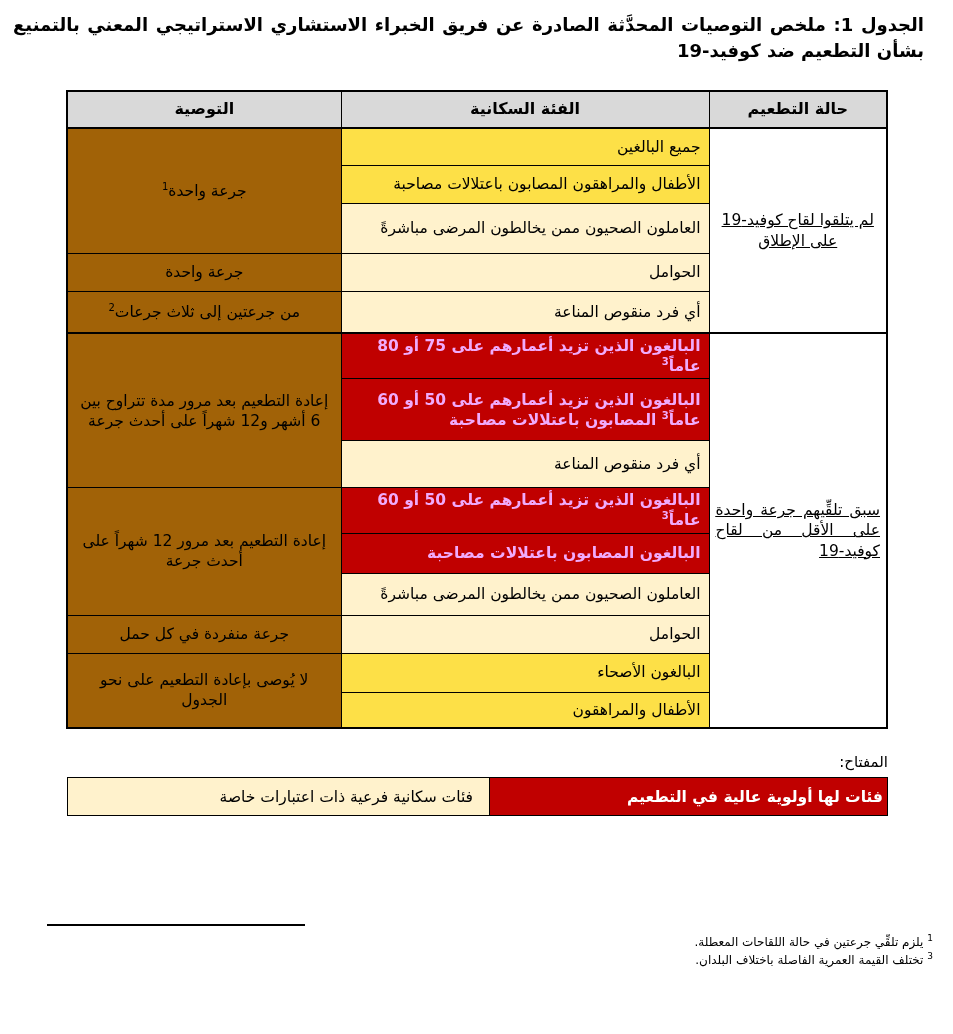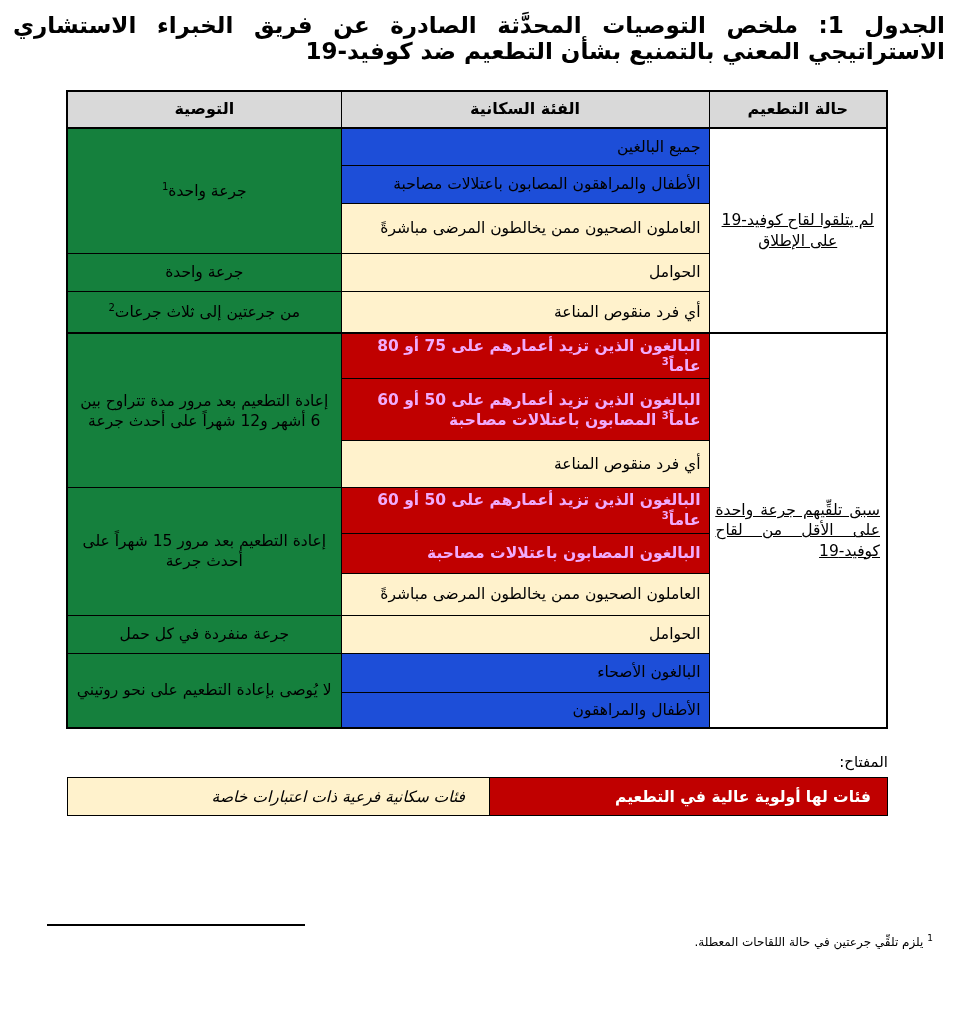--- a/index.html
+++ b/index.html
@@ -8,23 +8,23 @@
     width: 953px;
     height: 1034px;
     background: #ffffff;
     color: #000;
     direction: rtl;
     font-family: "DejaVu Sans", sans-serif;
     position: relative;
     overflow: hidden;
   }
   .doc-title {
-    margin: 12px 8px 0 13px;
+    margin: 12px 29px 0 13px;
     font-weight: bold;
-    font-size: 23px;
+    font-size: 18px;
     line-height: 26px;
     text-align: justify;
   }
   table.main-table {
     border-collapse: collapse;
     table-layout: fixed;
     width: 820px;
     margin: 26px 65px 0 0;
     border: 2px solid #000;
   }
@@ -37,22 +37,22 @@
     overflow: hidden;
     margin-left: 16px;
   }
   .main-table th {
     background: #D9D9D9;
     font-weight: bold;
     text-align: center;
     font-size: 16px;
     border-bottom: 2px solid #000;
   }
-  td.pop   { text-align: right; background: #1d4ed8; }
-  td.rec   { text-align: center; background: #15803d; }
+  td.pop   { text-align: right; background: #fde047; }
+  td.rec   { text-align: center; background: #a16207; }
   td.beige { background: #FFF2CC; }
   td.red   { background: #C00000; color: #f0abfc; font-weight: bold; }
   td.status { text-align: center; padding: 2px 6px; background: #ffffff; text-decoration: underline; }
   td.status.justified { text-align: justify; }
   tr.group-start td { border-top: 2.5px solid #000; }
   sup { font-size: 10px; line-height: 0; }
   .u { text-decoration: underline; }
 
   .key-label {
     margin: 24px 65px 6px 0;
@@ -71,28 +71,27 @@
     height: 38px;
     vertical-align: middle;
     font-size: 15.5px;
   }
   td.key-red {
     width: 398px;
     background: #C00000;
     color: #fff;
     font-weight: bold;
     text-align: right;
-    padding: 2px 16px;
+    padding: 2px 4px;
   }
   td.key-beige {
     width: 422px;
     background: #FFF2CC;
     text-align: right;
-    padding: 2px 24px;
-    font-style: italic;
+    padding: 2px 16px;
   }
   .fn-sep {
     width: 258px;
     height: 2px;
     background: #000;
     margin: 108px auto 8px 0;
     margin-left: 47px;
     margin-right: auto;
   }
   .footnotes {
@@ -147,35 +146,35 @@
     <td rowspan="3" class="rec">إعادة التطعيم بعد مرور مدة تتراوح بين 6 أشهر و12 شهراً على أحدث جرعة</td>
   </tr>
   <tr style="height:62px">
     <td class="pop red"><span>البالغون الذين تزيد أعمارهم على 50 أو 60 عاماً</span><sup>3</sup><span> المصابون باعتلالات مصاحبة</span></td>
   </tr>
   <tr style="height:47px">
     <td class="pop beige">أي فرد منقوص المناعة</td>
   </tr>
   <tr style="height:40px">
     <td class="pop red"><span>البالغون الذين تزيد أعمارهم على 50 أو 60 عاماً</span><sup>3</sup></td>
-    <td rowspan="3" class="rec">إعادة التطعيم بعد مرور 15 شهراً على أحدث جرعة</td>
+    <td rowspan="3" class="rec">إعادة التطعيم بعد مرور 12 شهراً على أحدث جرعة</td>
   </tr>
   <tr style="height:40px">
     <td class="pop red">البالغون المصابون باعتلالات مصاحبة</td>
   </tr>
   <tr style="height:42px">
     <td class="pop beige">العاملون الصحيون ممن يخالطون المرضى مباشرةً</td>
   </tr>
   <tr style="height:38px">
     <td class="pop beige">الحوامل</td>
     <td class="rec">جرعة منفردة في كل حمل</td>
   </tr>
   <tr style="height:39px">
     <td class="pop">البالغون الأصحاء</td>
-    <td rowspan="2" class="rec">لا يُوصى بإعادة التطعيم على نحو روتيني</td>
+    <td rowspan="2" class="rec">لا يُوصى بإعادة التطعيم على نحو الجدول</td>
   </tr>
   <tr style="height:36px">
     <td class="pop">الأطفال والمراهقون</td>
   </tr>
 </tbody>
   </table>
 
 <div class="key-label">المفتاح:</div>
 
 <table class="key-table">
@@ -184,13 +183,14 @@
     <td class="key-red">فئات لها أولوية عالية في التطعيم</td>
     <td class="key-beige">فئات سكانية فرعية ذات اعتبارات خاصة</td>
   </tr>
 </tbody>
   </table>
 
 <div class="fn-sep"></div>
 
 <div class="footnotes">
   <div><sup>1</sup> <span>يلزم تلقِّي جرعتين في حالة اللقاحات المعطلة.</span></div>
+  <div><sup>3</sup> <span>تختلف القيمة العمرية الفاصلة باختلاف البلدان.</span></div>
 </div>
 
 </body></html>

